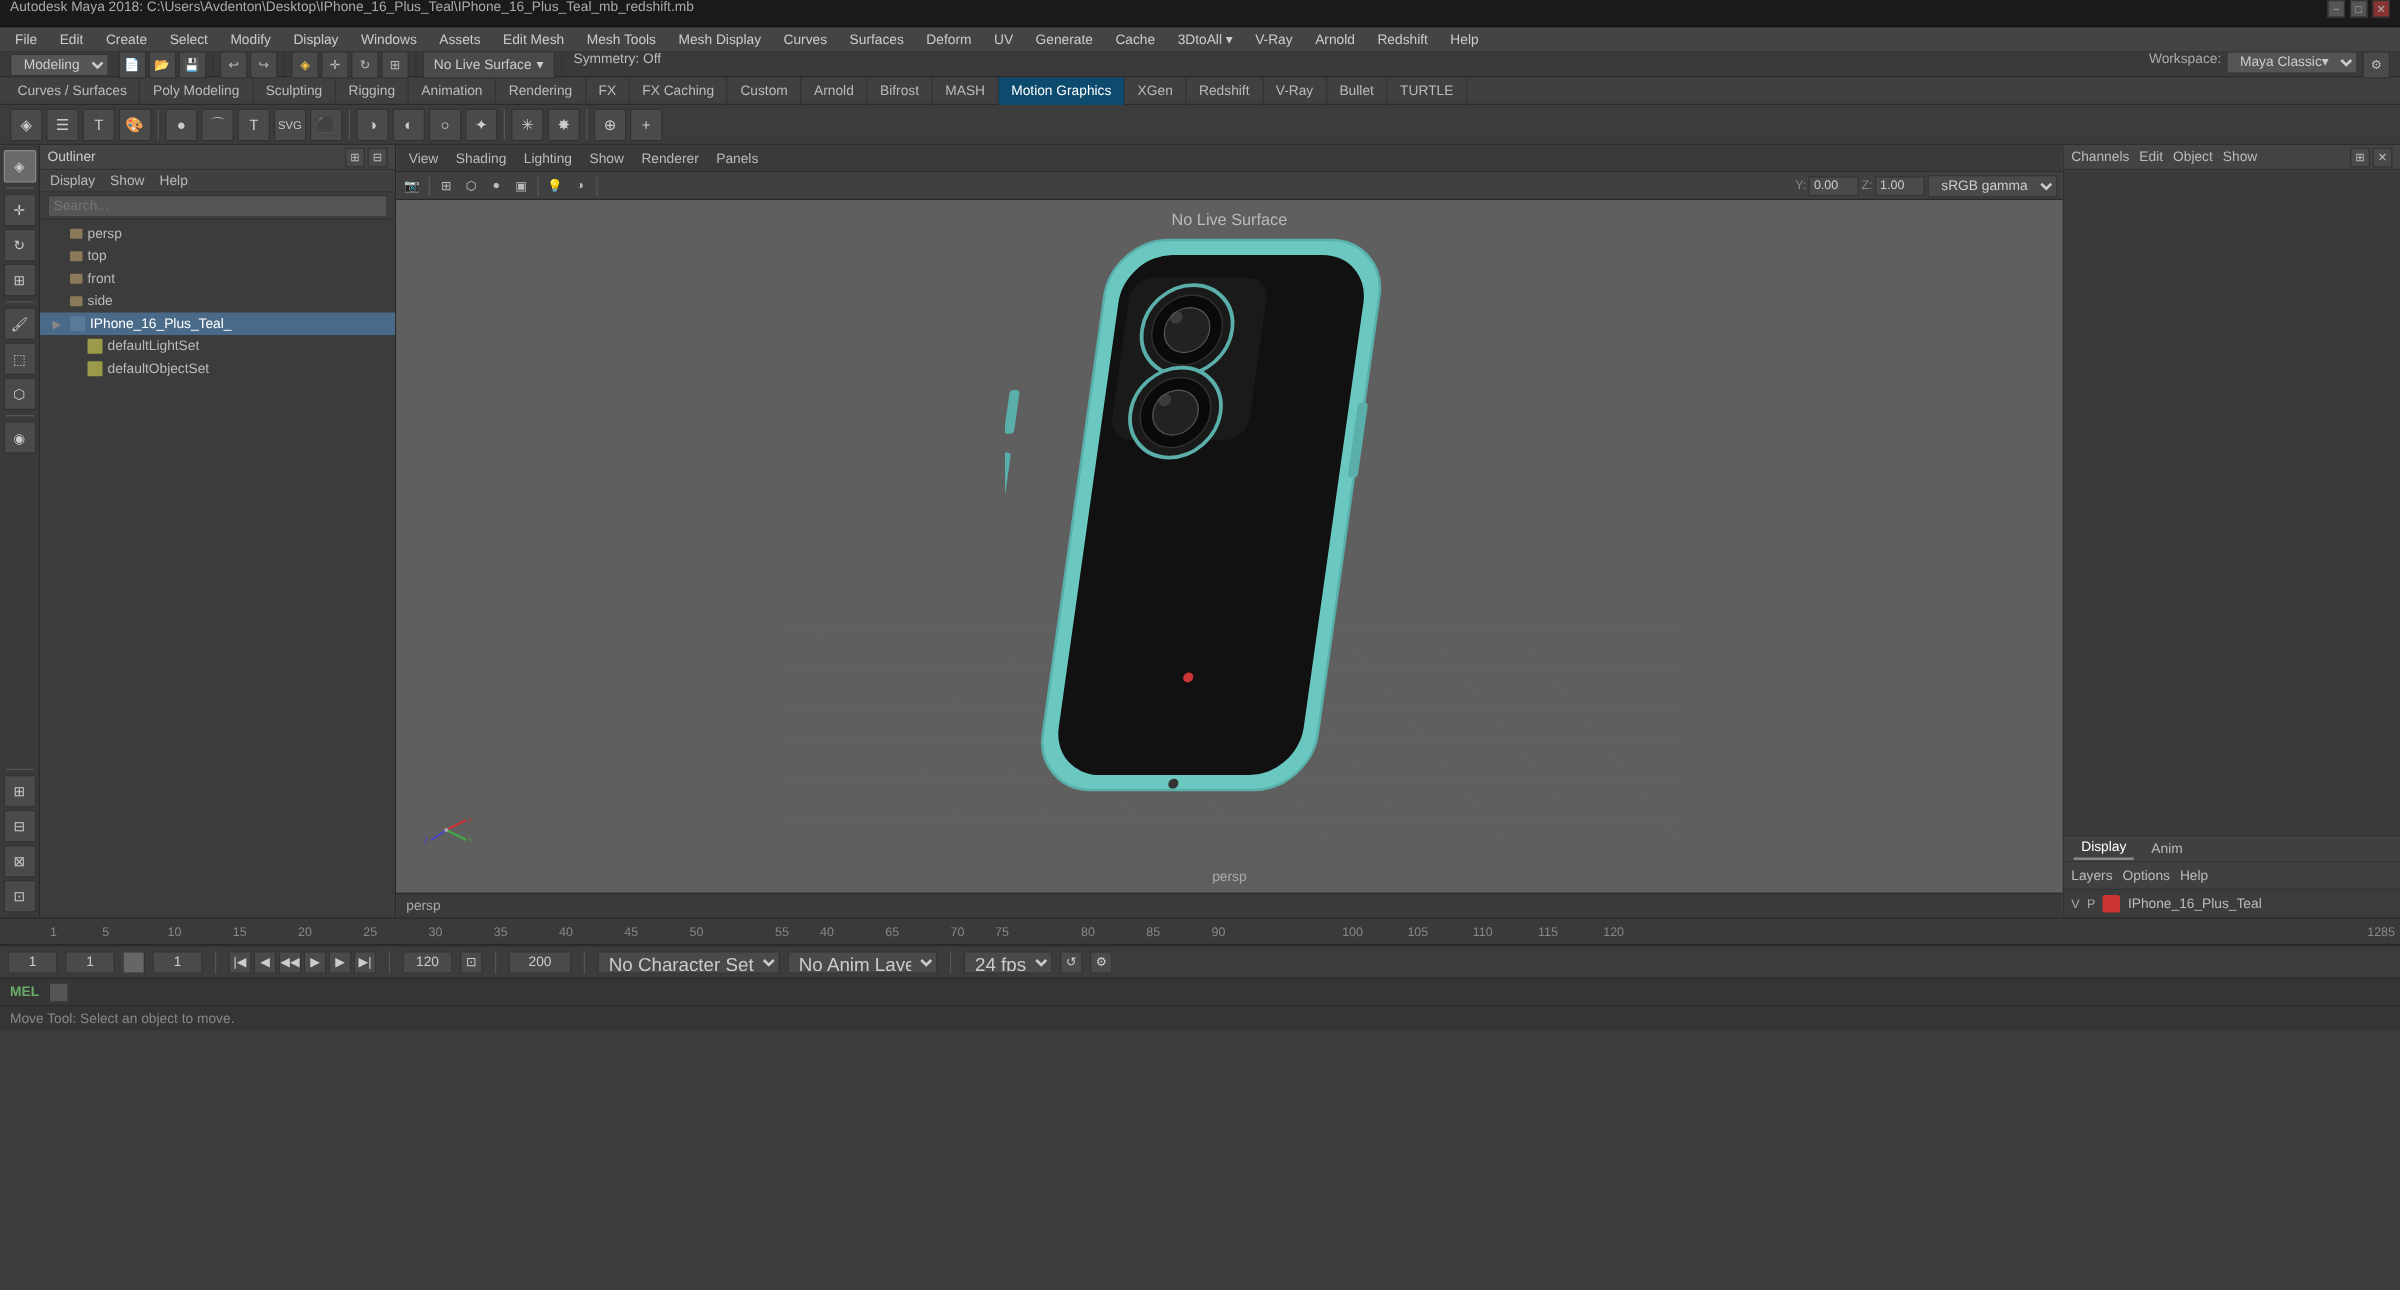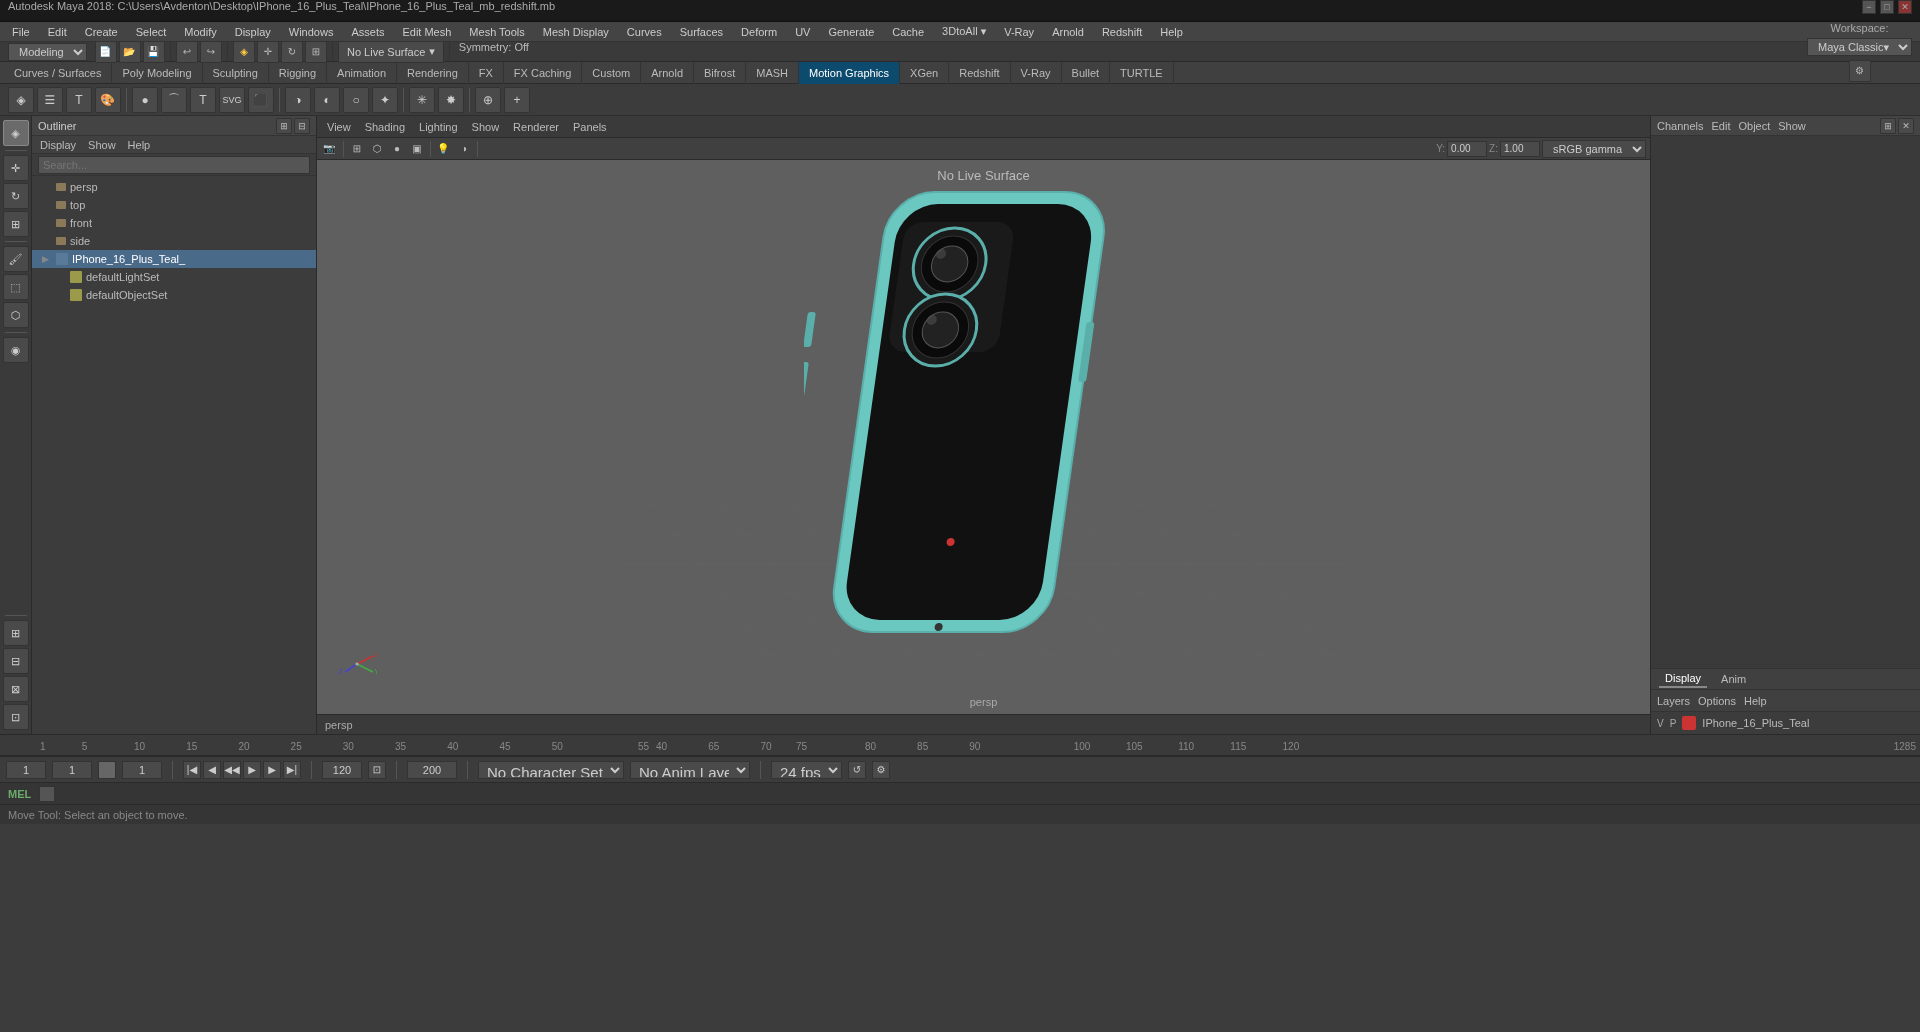--- a/index.html
+++ b/index.html
@@ -67,21 +67,21 @@
     #workspace-bar {
       height: 20px;
       background: #3a3a3a;
       display: flex;
       align-items: center;
       justify-content: space-between;
       padding: 0 8px;
       border-bottom: 1px solid #2a2a2a;
     }
     #workspace-bar .left { display: flex; align-items: center; gap: 4px; }
-    #workspace-bar .right { display: flex; align-items: center; gap: 4px; font-size: 11px; color: #aaa; flex-direction: column; }
+    #workspace-bar .right { display: flex; align-items: flex-start; gap: 4px; font-size: 11px; color: #aaa; }
     .mode-dropdown {
       background: #555;
       border: 1px solid #333;
       color: #ccc;
       padding: 1px 6px;
       font-size: 11px;
       height: 18px;
       cursor: pointer;
     }
     .tb-btn {
@@ -872,21 +872,21 @@
       <span class="tl-tick" style="left: 81.7667px;">5</span>
       <span class="tl-tick" style="left: 133.975px;">10</span>
       <span class="tl-tick" style="left: 186.183px;">15</span>
       <span class="tl-tick" style="left: 238.392px;">20</span>
       <span class="tl-tick" style="left: 290.6px;">25</span>
       <span class="tl-tick" style="left: 342.808px;">30</span>
       <span class="tl-tick" style="left: 395.017px;">35</span>
       <span class="tl-tick" style="left: 447.225px;">40</span>
       <span class="tl-tick" style="left: 499.433px;">45</span>
       <span class="tl-tick" style="left: 551.642px; text-align: right;">50</span>
-      <span class="tl-tick" style="left: 638px;">55</span>
+      <span class="tl-tick" style="left: 620px;">55</span>
       <span class="tl-tick" style="left: 656.058px;">40</span>
       <span class="tl-tick" style="left: 708.267px;">65</span>
       <span class="tl-tick" style="left: 760.475px;">70</span>
       <span class="tl-tick" style="left: 796px;">75</span>
       <span class="tl-tick" style="left: 864.892px;">80</span>
       <span class="tl-tick" style="left: 917.1px;">85</span>
       <span class="tl-tick" style="left: 969.308px;">90</span>
       <span class="tl-tick" style="left: 1000px; margin-top: 44px;">95</span>
       <span class="tl-tick" style="left: 1073.72px;">100</span>
       <span class="tl-tick" style="left: 1125.93px;">105</span>

